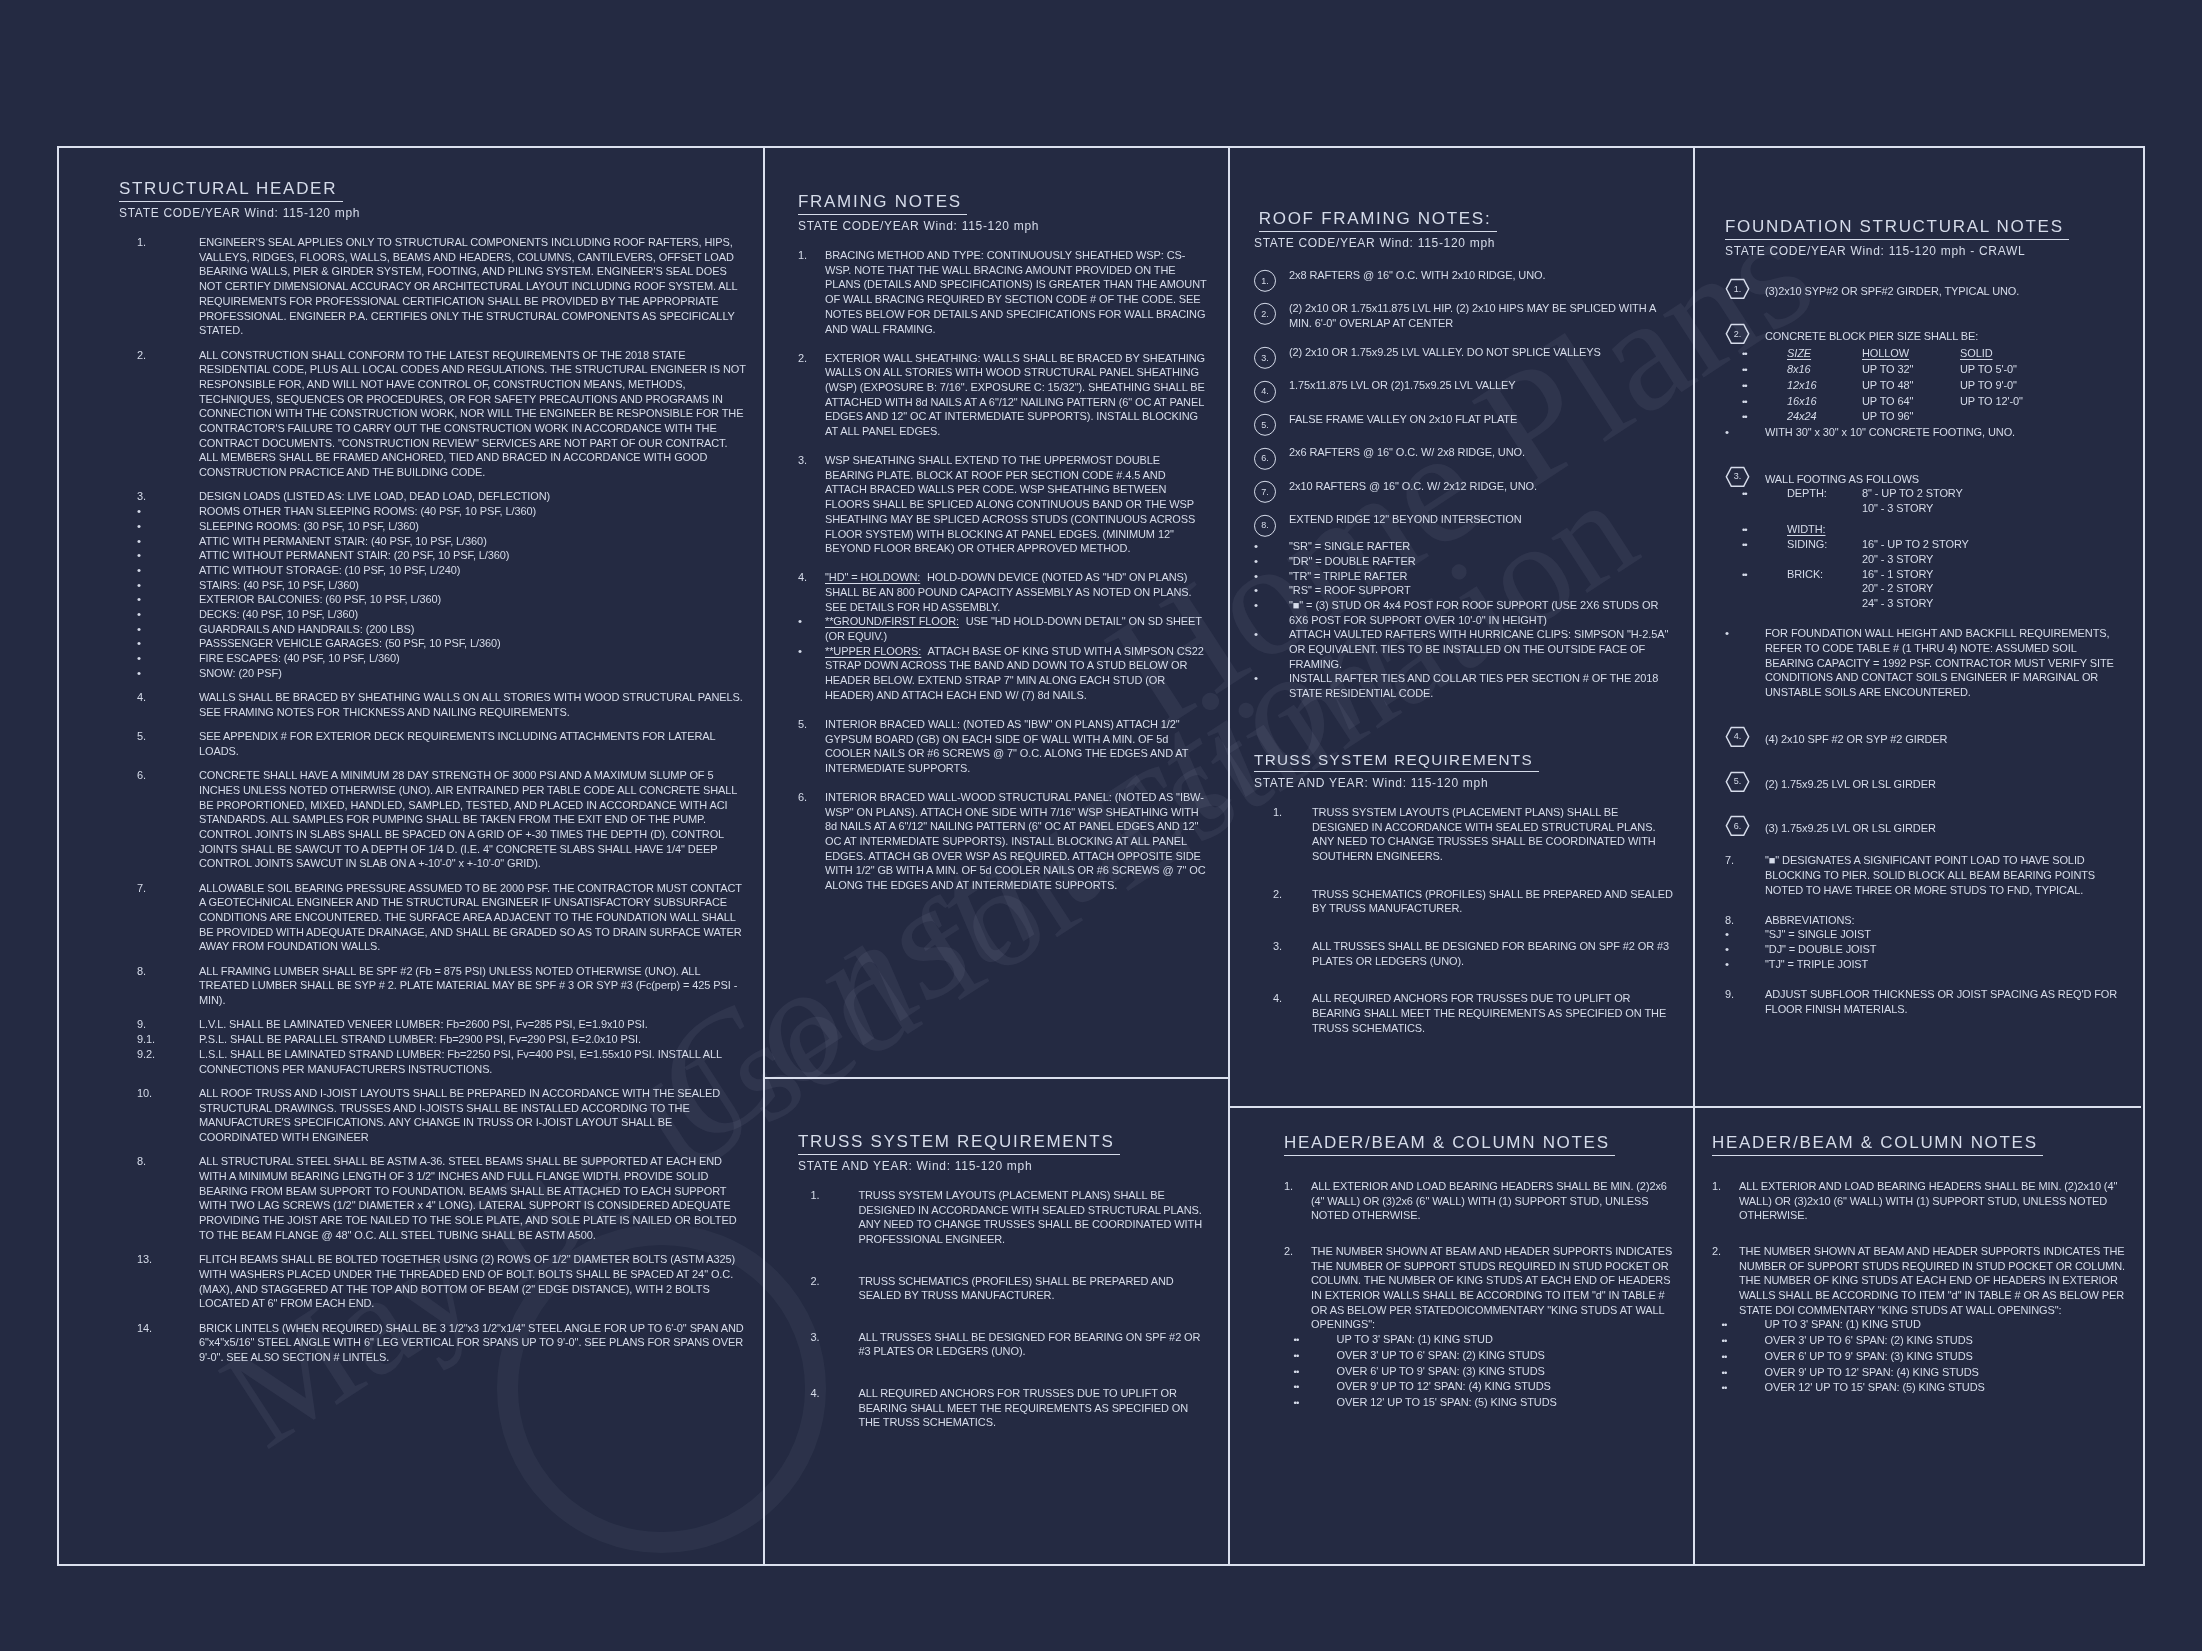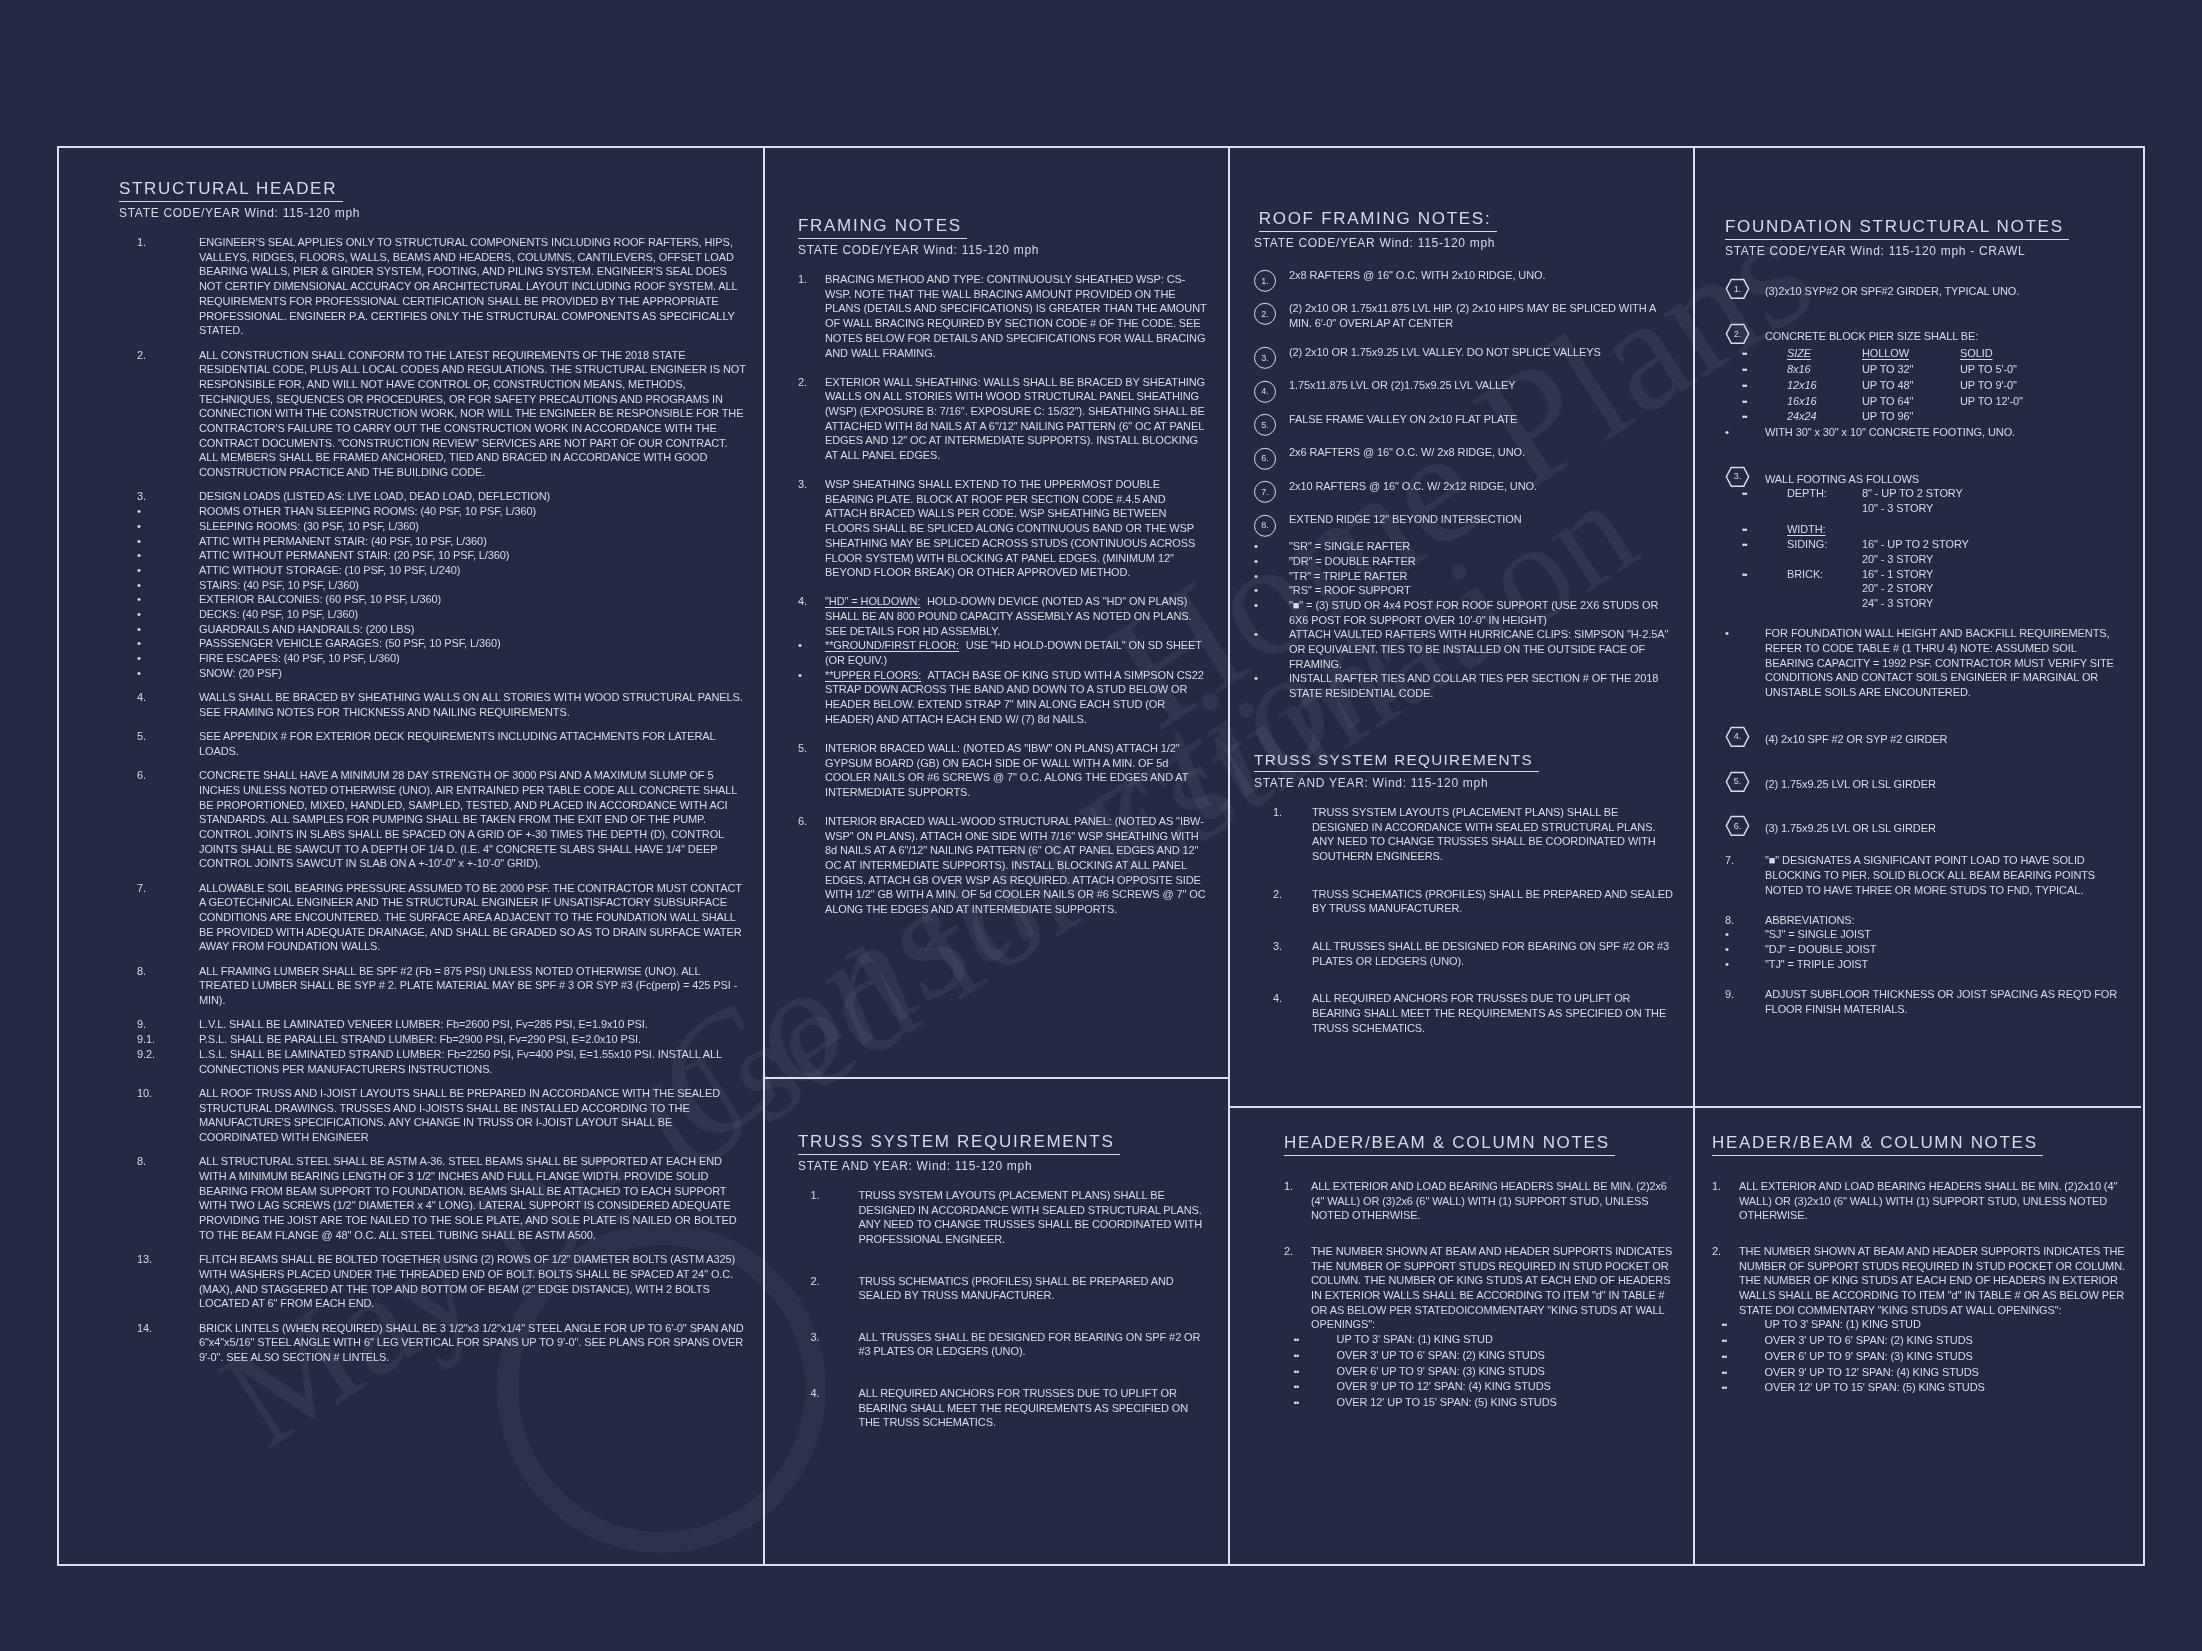--- a/index.html
+++ b/index.html
@@ -31,21 +31,21 @@
     position:absolute;left:57px;top:146px;width:2088px;height:1420px;
     border:2.9px solid #dbe0ee;box-sizing:border-box;
   }
   .vline{position:absolute;top:0;bottom:0;width:1.9px;background:#dbe0ee;}
   .v1{left:704px}.v2{left:1169px}.v3{left:1634px}
   .hline{position:absolute;height:1.9px;background:#dbe0ee;}
   .h2{top:929px;left:704px;width:465px;}
   .h34{top:958px;left:1169px;width:913px;}
   .panel{position:absolute;box-sizing:border-box;}
   .p-structural{left:0;top:0;width:704px;height:1415px;padding:31px 15.3px 0 60px;}
-  .p-framing{left:704px;top:0;width:465px;height:929px;padding:68px 19px 0 35px;}
+  .p-framing{left:704px;top:0;width:465px;height:929px;padding:44px 19px 0 35px;}
   .p-roof{left:1169px;top:0;width:465px;height:958px;padding:61px 17px 16px 26px;}
   .p-foundation{left:1634px;top:0;width:448px;height:958px;padding:69px 13.4px 0 32px;}
   .p-truss-bottom{left:704px;top:929px;width:465px;height:486px;padding:55px 19px 0 35px;}
   .p-header-mid{left:1169px;top:958px;width:465px;height:457px;padding:27px 17px 0 56px;}
   .p-header-right{left:1634px;top:958px;width:448px;height:457px;padding:27px 13.4px 0 19px;}
 
   .ptitle{margin:0 0 2.9px 0;}
   .ptitle-text{
     font-size:17px;letter-spacing:1.7px;
     border-bottom:1.4px solid currentColor;padding-bottom:2.9px;padding-right:5.7px;

